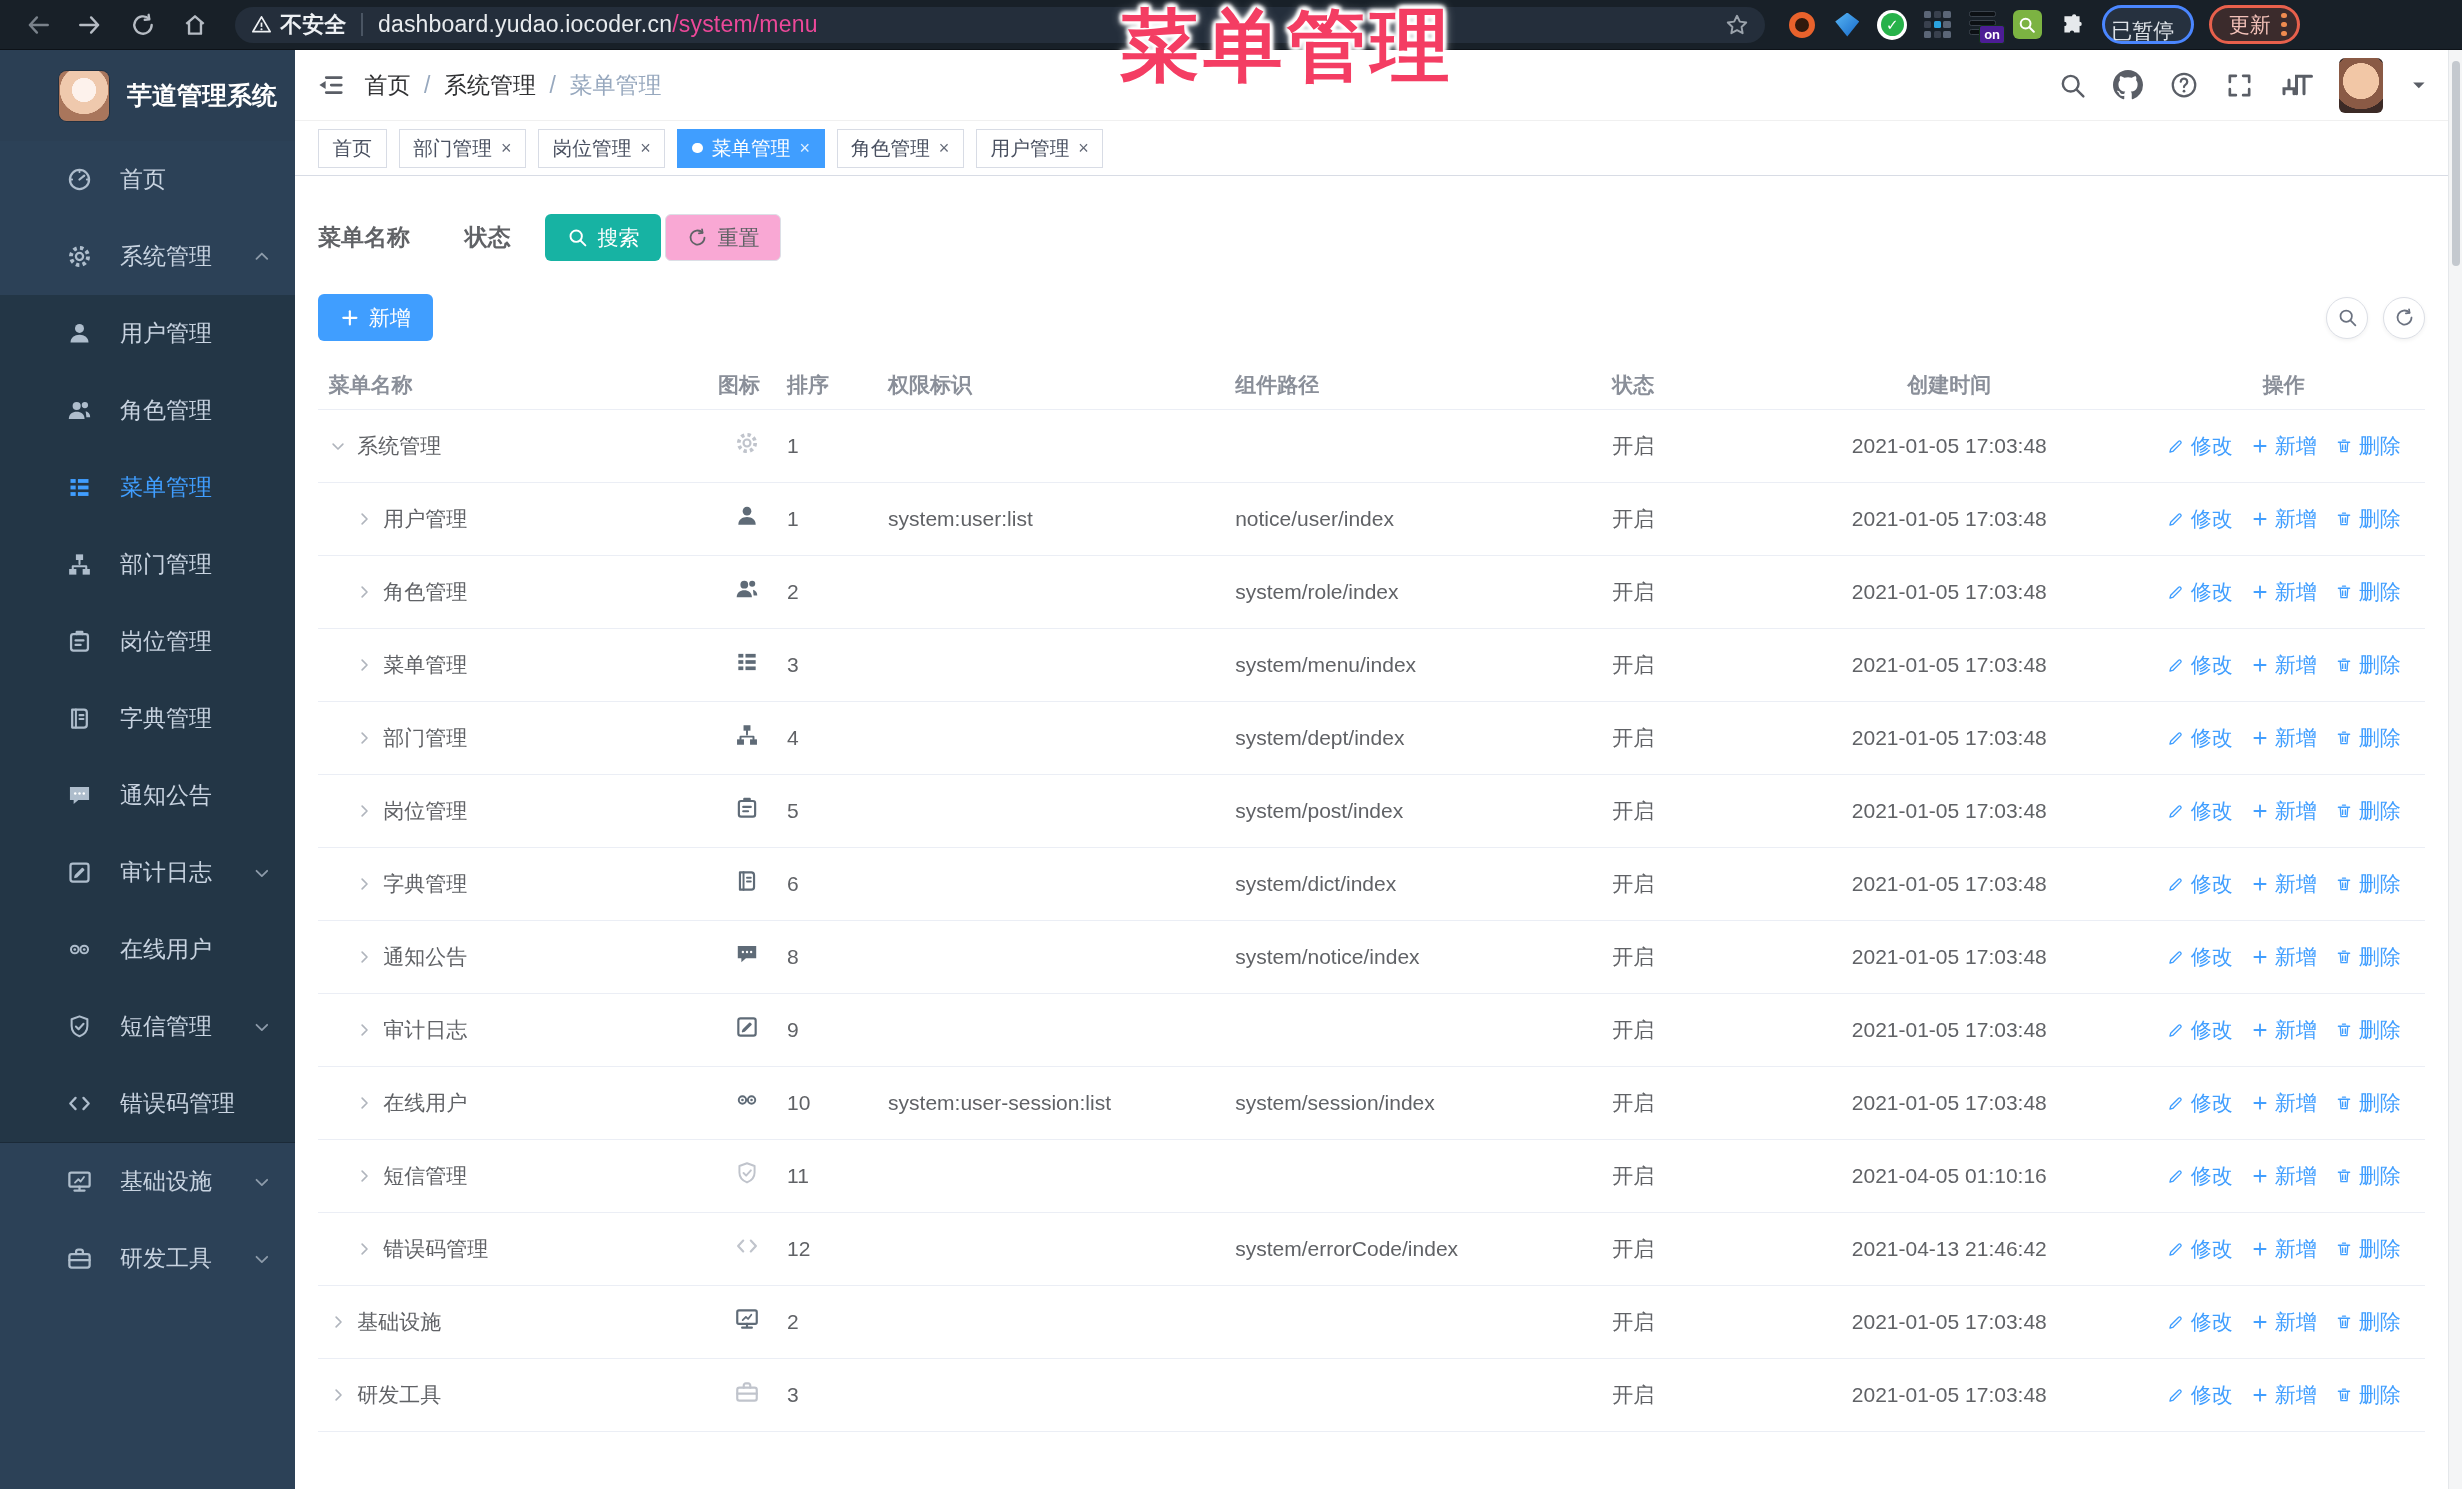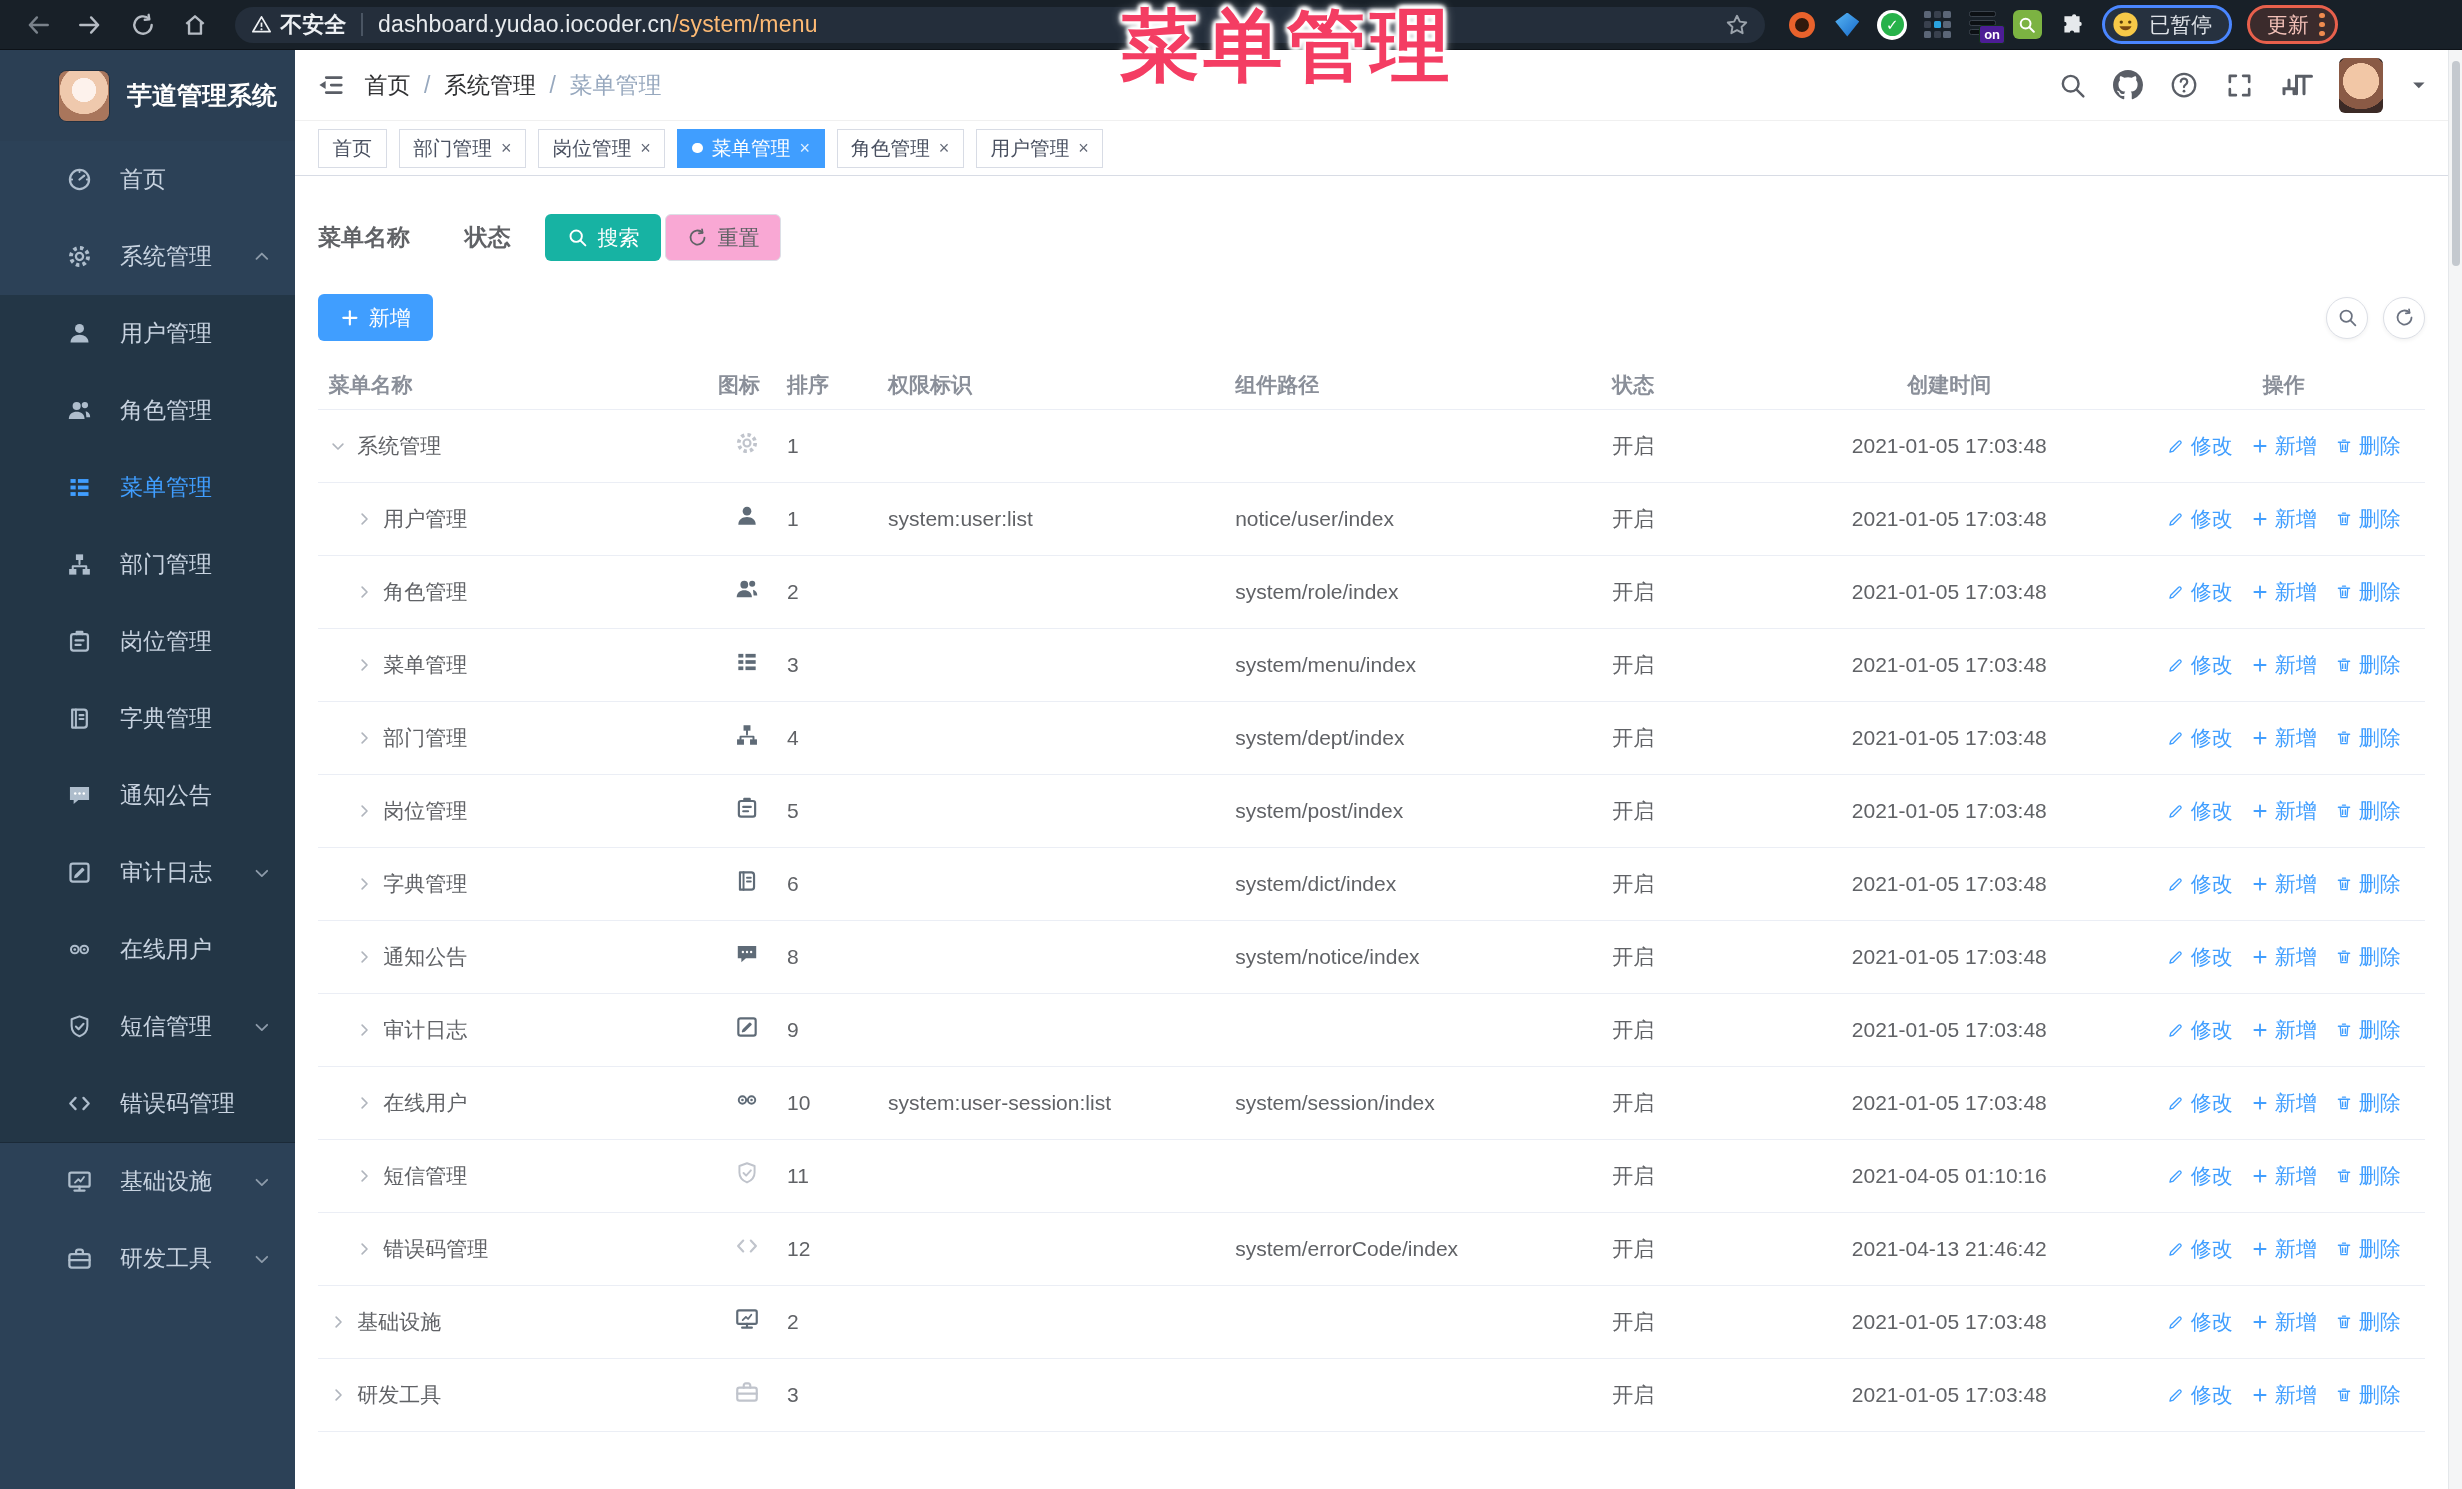--- a/index.html
+++ b/index.html
@@ -10,39 +10,39 @@
 
   
   .chrome { position:absolute; top:0; left:0; width:2462px; height:50px; background:#182028; display:flex; align-items:center; padding:0 16.7px; gap:10.6px; z-index:5; border-bottom:1.5px solid #0d1218; }
   .nav-btn { width:42px; height:42px; border-radius:50%; display:flex; align-items:center; justify-content:center; color:#b6bcc4; }
   .nav-btn.dim { color:#7a828b; }
   .omnibox { height:36px; flex:0 0 1530px; margin-left:7.6px; background:#242e3b; border-radius:19.7px; display:flex; align-items:center; padding:0 15px; gap:10.6px; color:#e8ebee; }
   .omni-sec { display:flex; align-items:center; gap:7.6px; font-size:22px; color:#eef1f4; font-weight:bold; }
   .omni-sep { width:1.5px; height:23px; background:#4a5563; margin:0 4.5px; }
   .omni-url { font-size:23px; letter-spacing:0.2px; white-space:nowrap; }
   .omni-url .host { color:#e8ebee; }
-  .omni-url .path { color:#fdba74; }
+  .omni-url .path { color:#ec4899; }
   .omni-spacer { flex:1; }
   .ext-row { display:flex; align-items:center; gap:15px; margin-left:12px; }
   .ext { width:30px; height:30px; display:flex; align-items:center; justify-content:center; }
   .ext-orange { width:26px; height:26px; border-radius:50%; border:6.8px solid #e8622c; background:#30190d; }
   .ext-gem { width:24px; height:24px; background:linear-gradient(135deg,#58b6f5,#1668c8); clip-path:polygon(50% 0,100% 38%,50% 100%,0 38%); }
   .ext-greenc { width:30px; height:30px; border-radius:50%; background:#fff; display:flex; align-items:center; justify-content:center; }
   .ext-greenc .inner { width:23.5px; height:23.5px; border-radius:50%; background:#27b24a; color:#fff; font-size:15px; display:flex; align-items:center; justify-content:center; font-weight:bold; }
   .ext-grid { width:27px; height:27px; display:grid; grid-template-columns:repeat(3,1fr); gap:2.3px; }
   .ext-grid i { background:#5b6677; border-radius:1.5px; }
   .ext-grid i.b { background:#2aa4e0; }
   .ext-grid i.d { background:#39414e; }
   .ext-stack { position:relative; width:30px; height:30px; }
   .ext-stack i { position:absolute; left:1.5px; right:1.5px; height:6px; border-radius:2.3px; background:#0c1014; border:0.8px solid #3a424c; }
   .ext-stack i:nth-child(1){top:1.5px;} .ext-stack i:nth-child(2){top:10.6px;} .ext-stack i:nth-child(3){top:19.7px;}
   .on-badge { position:absolute; right:-7.6px; bottom:-4.5px; background:#4c1d95; color:#fff; font-size:13px; font-weight:bold; padding:0.8px 3.8px; border-radius:3px; border:1.5px solid #123318; }
   .ext-zoom { width:29px; height:29px; border-radius:6px; background:#7cb342; color:#fff; display:flex; align-items:center; justify-content:center; }
   .ext-puzzle { color:#e6e9ec; }
-  .profile-chip { display:flex; align-items:center; gap:9px; height:39px; padding:0 16.7px 0 6px; border-radius:23px; background:#26313f; border:3px solid #4a86ff; color:#dfe3e8; font-size:21px; white-space:nowrap; }
+  .profile-chip { display:flex; align-items:center; gap:9px; height:39px; padding:0 16.7px 0 6px; border-radius:23px; background:#26313f; border:3px solid #4a86ff; color:#dfe3e8; font-size:21px; white-space:nowrap;flex-direction:column; }
   .emoji { width:29px; height:29px; }
   .update-chip { display:flex; align-items:center; gap:10.6px; height:39px; padding:0 10.6px 0 16.7px; border-radius:23px; background:#3b2b2c; border:3px solid #e8604c; color:#f3c1b8; font-size:21px; white-space:nowrap; }
   .kebab { display:flex; flex-direction:column; gap:3.8px; }
   .kebab i { width:5.3px; height:5.3px; border-radius:50%; background:#ef8b4f; }
 
   
   .overlay-title { position:absolute; left:1120px; top:-6px; z-index:50; font-size:79px; font-weight:bold; letter-spacing:4.5px; color:#f43d63;
      text-shadow:0 0 7.6px #fff,0 0 12px #fff,2.3px 2.3px 3.8px #fff,-2.3px -2.3px 3.8px #fff,2.3px -2.3px 3.8px #fff,-2.3px 2.3px 3.8px #fff,0 3px 4.5px #fff,0 -3px 4.5px #fff; }
 
   

